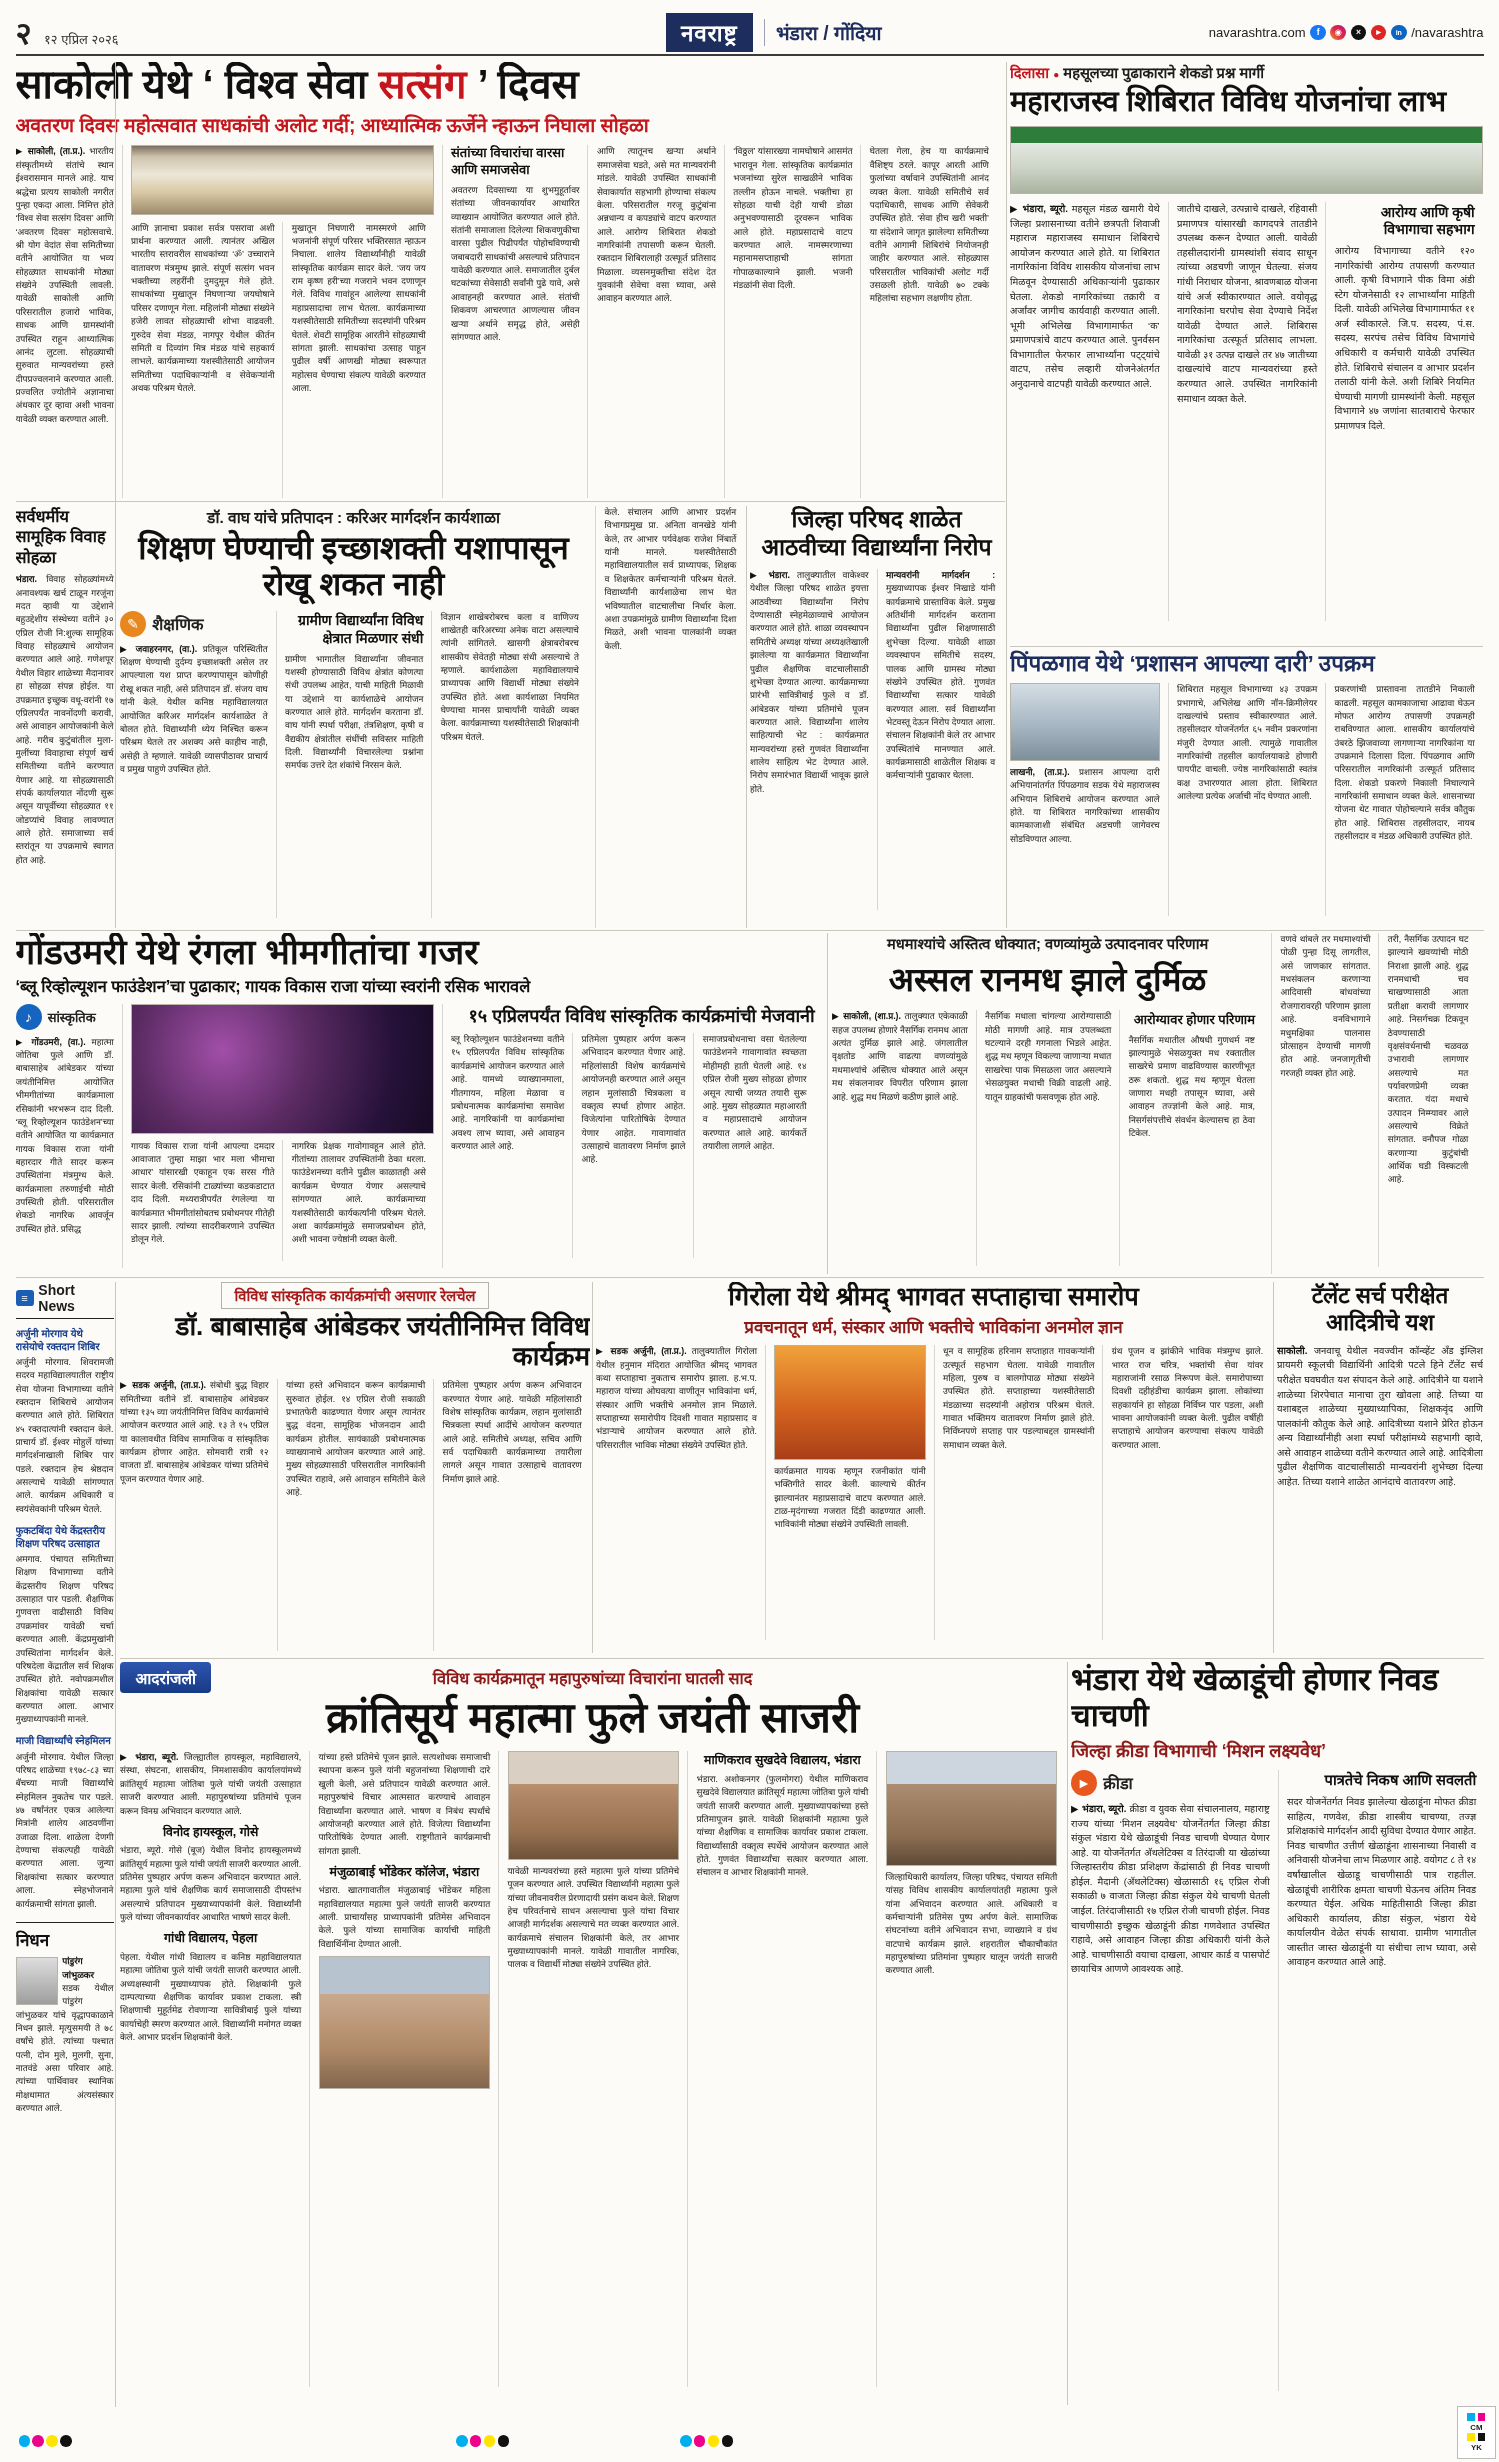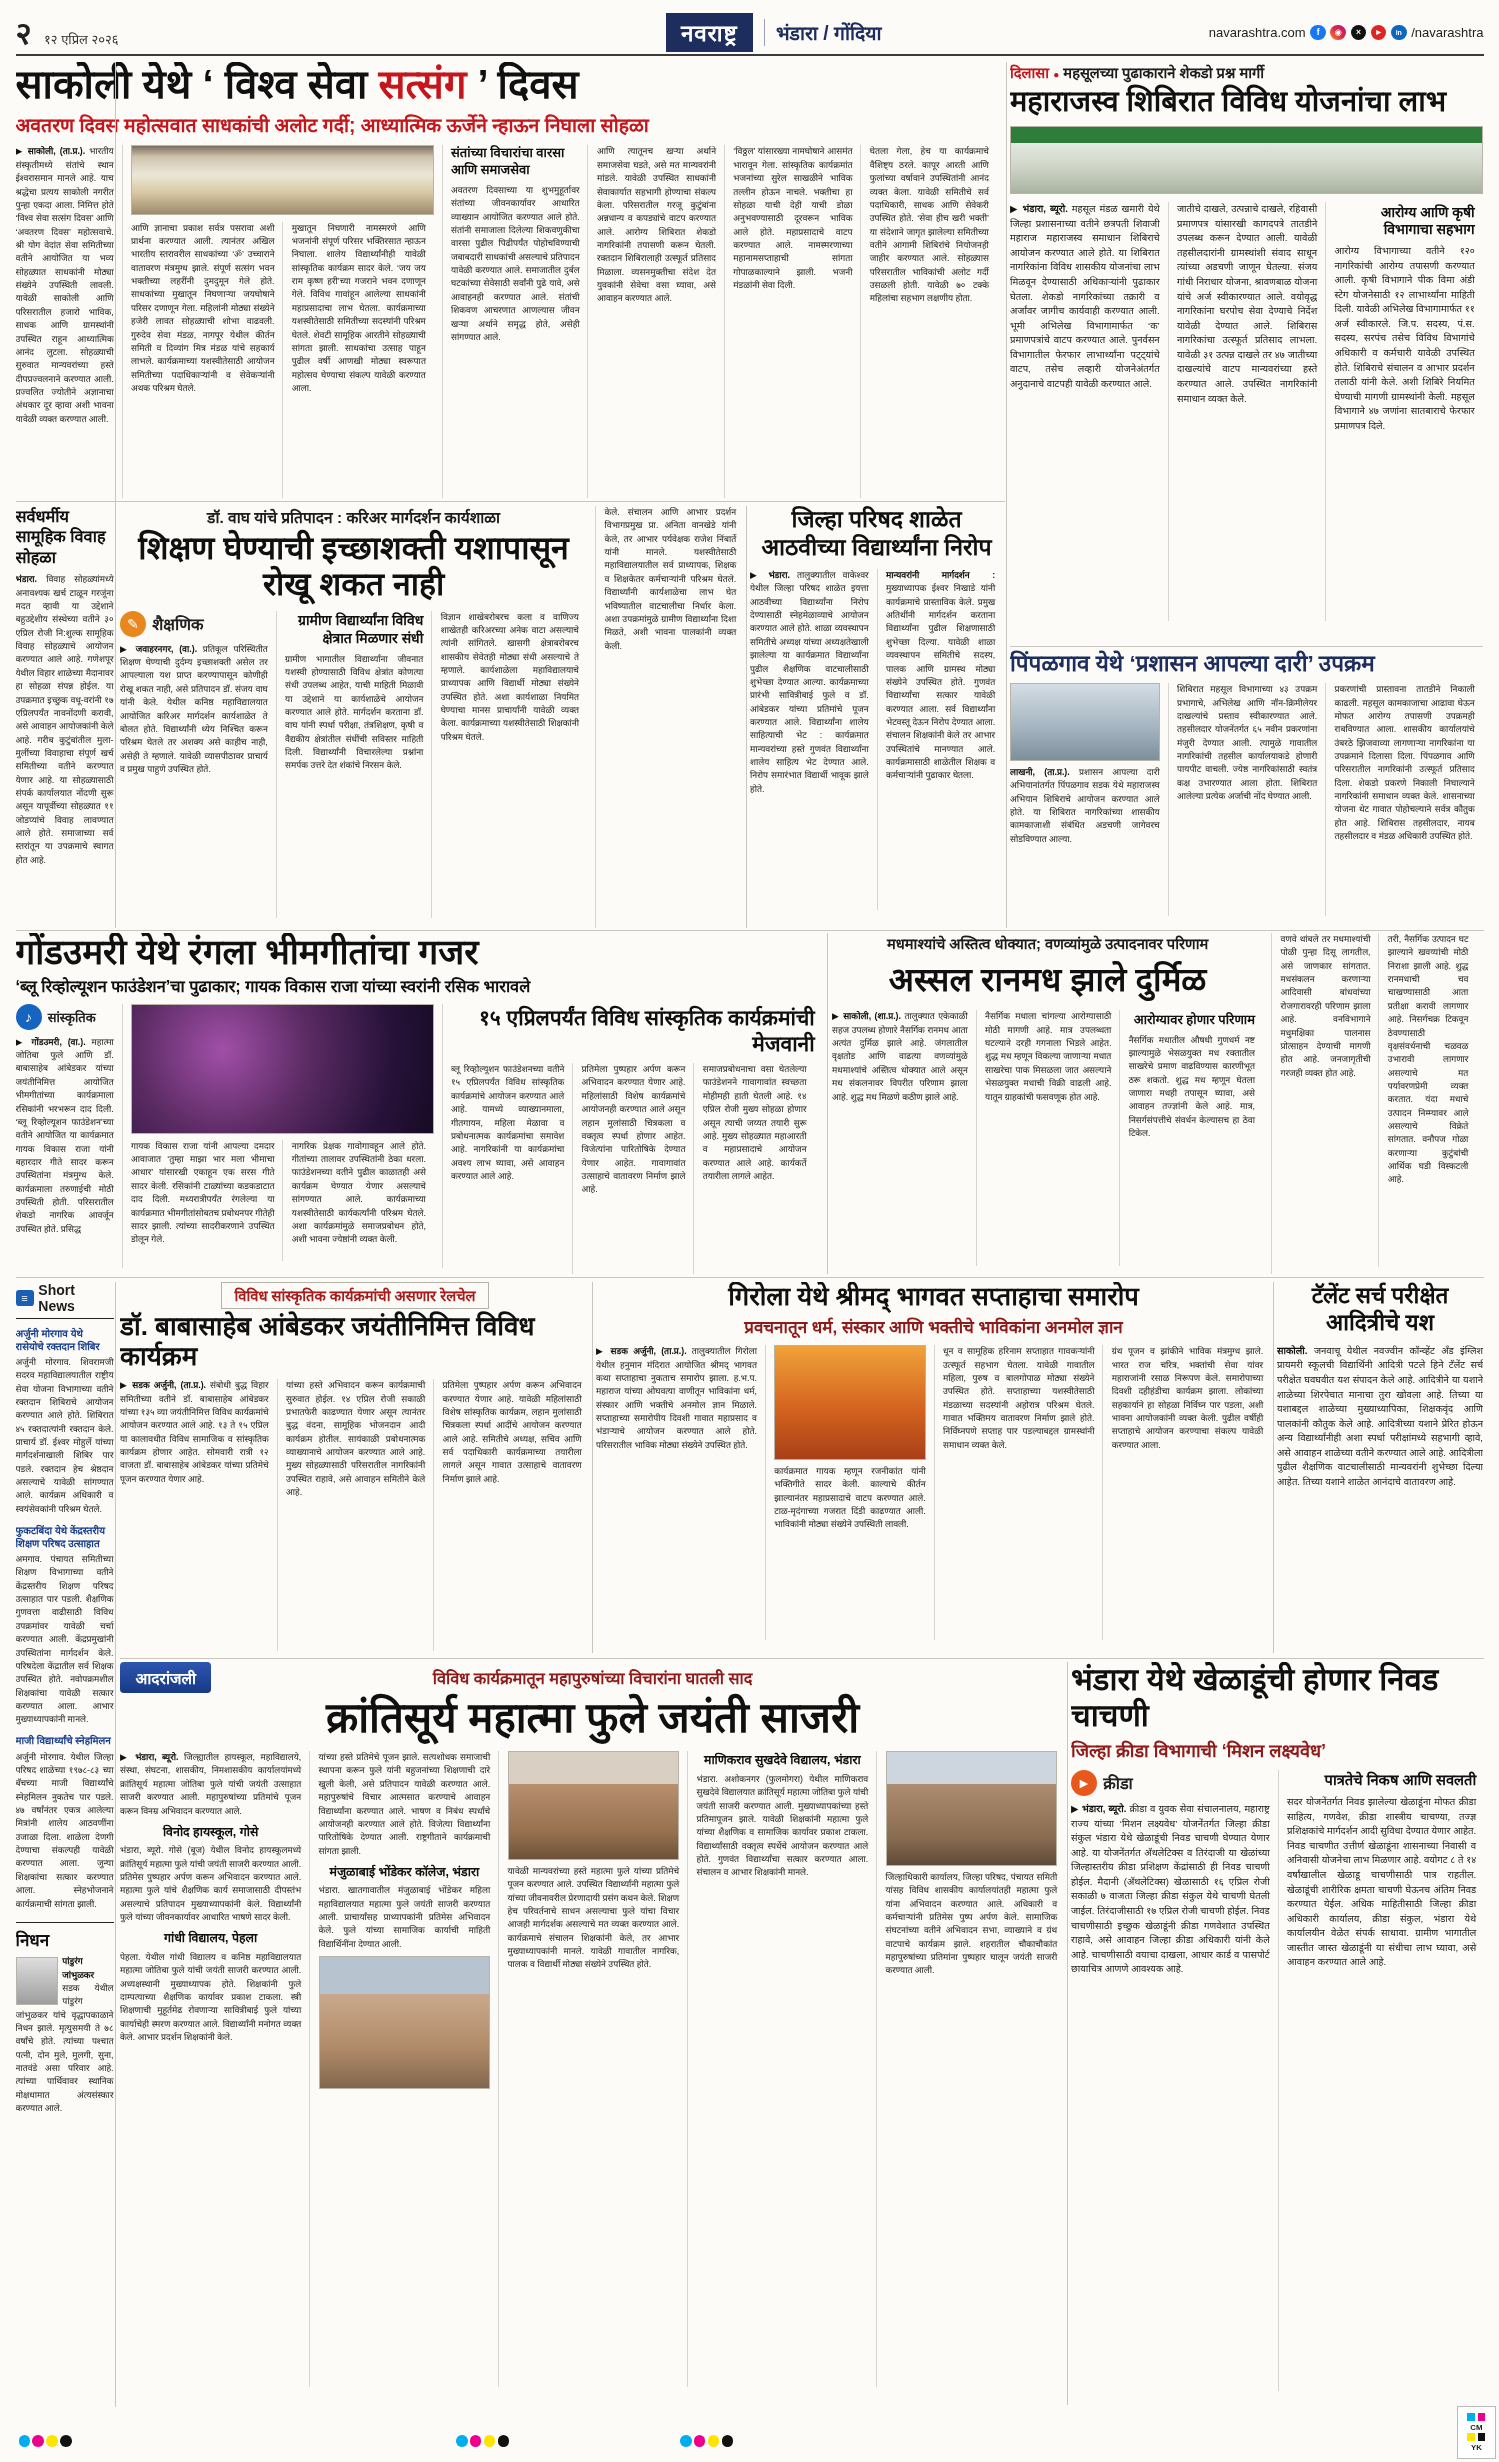--- a/index.html
+++ b/index.html
@@ -217,21 +217,21 @@
         <div class="cols" style="height:121px;">
           <div class="c" style="width:50%;">
               <p class="body sm">गायक विकास राजा यांनी आपल्या दमदार आवाजात ‘तुम्हा माझा भार मला भीमाचा आधार’ यांसारखी एकाहून एक सरस गीते सादर केली. रसिकांनी टाळ्यांच्या कडकडाटात दाद दिली. मध्यरात्रीपर्यंत रंगलेल्या या कार्यक्रमात भीमगीतांसोबतच प्रबोधनपर गीतेही सादर झाली. त्यांच्या सादरीकरणाने उपस्थित डोलून गेले.</p>
             </div>
           <div class="c" style="width:50%;">
               <p class="body sm">नागरिक प्रेक्षक गावोगावहून आले होते. गीतांच्या तालावर उपस्थितांनी ठेका धरला. फाउंडेशनच्या वतीने पुढील काळातही असे कार्यक्रम घेण्यात येणार असल्याचे सांगण्यात आले. कार्यक्रमाच्या यशस्वीतेसाठी कार्यकर्त्यांनी परिश्रम घेतले. अशा कार्यक्रमांमुळे समाजप्रबोधन होते, अशी भावना ज्येष्ठांनी व्यक्त केली.</p>
             </div>
         </div>
       </div>
       <div class="c" style="flex:1;">
-        <h3 class="subsec" style="font-size:21px;">१५ एप्रिलपर्यंत विविध सांस्कृतिक कार्यक्रमांची मेजवानी</h3>
+        <h3 class="subsec" style="font-size:18px;">१५ एप्रिलपर्यंत विविध सांस्कृतिक कार्यक्रमांची मेजवानी</h3>
         <div class="cols" style="height:225px;">
           <div class="c" style="width:33.3%;">
               <p class="body sm">ब्लू रिव्होल्यूशन फाउंडेशनच्या वतीने १५ एप्रिलपर्यंत विविध सांस्कृतिक कार्यक्रमांचे आयोजन करण्यात आले आहे. यामध्ये व्याख्यानमाला, गीतगायन, महिला मेळावा व प्रबोधनात्मक कार्यक्रमांचा समावेश आहे. नागरिकांनी या कार्यक्रमांचा अवश्य लाभ घ्यावा, असे आवाहन करण्यात आले आहे.</p>
             </div>
           <div class="c" style="width:33.3%;">
               <p class="body sm">प्रतिमेला पुष्पहार अर्पण करून अभिवादन करण्यात येणार आहे. महिलांसाठी विशेष कार्यक्रमांचे आयोजनही करण्यात आले असून लहान मुलांसाठी चित्रकला व वक्तृत्व स्पर्धा होणार आहेत. विजेत्यांना पारितोषिके देण्यात येणार आहेत. गावागावांत उत्साहाचे वातावरण निर्माण झाले आहे.</p>
             </div>
           <div class="c" style="width:33.3%;">
               <p class="body sm">समाजप्रबोधनाचा वसा घेतलेल्या फाउंडेशनने गावागावांत स्वच्छता मोहीमही हाती घेतली आहे. १४ एप्रिल रोजी मुख्य सोहळा होणार असून त्याची जय्यत तयारी सुरू आहे. मुख्य सोहळ्यात महाआरती व महाप्रसादाचे आयोजन करण्यात आले आहे. कार्यकर्ते तयारीला लागले आहेत.</p>
             </div>
@@ -292,21 +292,21 @@
       <h3 style="font-size:17px;margin-bottom:4.7px;">निधन</h3>
       <div class="photo ph-portrait" style="width:42px;height:48px;float:left;margin:1.6px 4.7px 1.6px 0;"></div>
       <p class="body sm"><span class="lead">पांडुरंग जांभुळकर</span> <span>सडक येथील पांडुरंग जांभुळकर यांचे वृद्धापकाळाने निधन झाले. मृत्युसमयी ते ७८ वर्षांचे होते. त्यांच्या पश्चात पत्नी, दोन मुले, मुलगी, सुना, नातवंडे असा परिवार आहे. त्यांच्या पार्थिवावर स्थानिक मोक्षधामात अंत्यसंस्कार करण्यात आले.</span></p>
     </div>
   </section>
 
   <section class="art" style="left:120px;top:1282px;width:470px;height:371px;">
     <div style="text-align:center;margin-bottom:3.1px;">
       <span class="kickbox">विविध सांस्कृतिक कार्यक्रमांची असणार रेलचेल</span>
     </div>
-    <h1 style="font-size:26px;line-height:1.15;text-align:left;margin-bottom:7.8px;">डॉ. बाबासाहेब आंबेडकर जयंतीनिमित्त विविध कार्यक्रम</h1>
+    <h1 style="font-size:26px;line-height:1.15;text-align:right;margin-bottom:7.8px;">डॉ. बाबासाहेब आंबेडकर जयंतीनिमित्त विविध कार्यक्रम</h1>
     <div class="cols" style="height:272px;">
       <div class="c" style="width:33.3%;">
         <p class="body sm"><span class="lead">▶ सडक अर्जुनी, (ता.प्र.).</span> <span>संबोधी बुद्ध विहार समितीच्या वतीने डॉ. बाबासाहेब आंबेडकर यांच्या १३५ व्या जयंतीनिमित्त विविध कार्यक्रमांचे आयोजन करण्यात आले आहे. १३ ते १५ एप्रिल या कालावधीत विविध सामाजिक व सांस्कृतिक कार्यक्रम होणार आहेत. सोमवारी रात्री १२ वाजता डॉ. बाबासाहेब आंबेडकर यांच्या प्रतिमेचे पूजन करण्यात येणार आहे.</span></p>
       </div>
       <div class="c" style="width:33.3%;">
           <p class="body sm">यांच्या हस्ते अभिवादन करून कार्यक्रमाची सुरुवात होईल. १४ एप्रिल रोजी सकाळी प्रभातफेरी काढण्यात येणार असून त्यानंतर बुद्ध वंदना, सामूहिक भोजनदान आदी कार्यक्रम होतील. सायंकाळी प्रबोधनात्मक व्याख्यानाचे आयोजन करण्यात आले आहे. मुख्य सोहळ्यासाठी परिसरातील नागरिकांनी उपस्थित राहावे, असे आवाहन समितीने केले आहे.</p>
         </div>
       <div class="c" style="width:33.3%;">
           <p class="body sm">प्रतिमेला पुष्पहार अर्पण करून अभिवादन करण्यात येणार आहे. यावेळी महिलांसाठी विशेष सांस्कृतिक कार्यक्रम, लहान मुलांसाठी चित्रकला स्पर्धा आदींचे आयोजन करण्यात आले आहे. समितीचे अध्यक्ष, सचिव आणि सर्व पदाधिकारी कार्यक्रमाच्या तयारीला लागले असून गावात उत्साहाचे वातावरण निर्माण झाले आहे.</p>
         </div>

